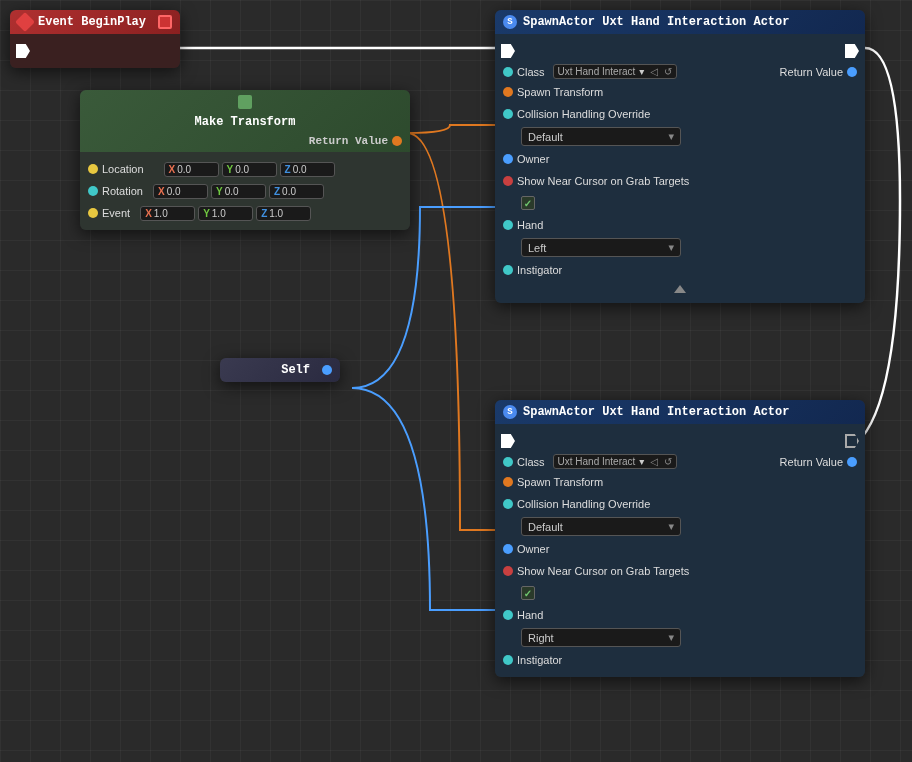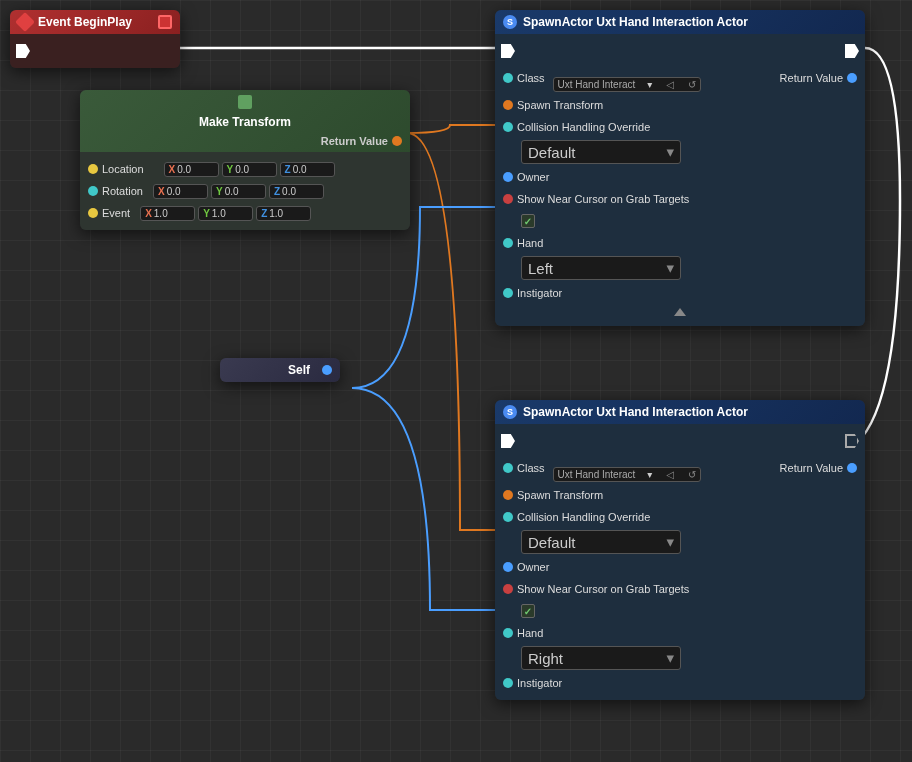--- a/index.html
+++ b/index.html
@@ -38,20 +38,21 @@
     }
 
     .node-header {
       display: flex;
       align-items: center;
       padding: 5px 8px;
       font-size: 12px;
       font-weight: bold;
       color: #fff;
       gap: 6px;
+      font-family: Liberation Mono, monospace;
     }
 
     .node-body {
       background: #2e3530;
       padding: 6px 0;
     }
 
     .node-row {
       display: flex;
       align-items: center;
@@ -165,21 +166,21 @@
       left: 495px;
       top: 400px;
       width: 370px;
     }
 
     .dropdown-field {
       background: #1a1a1a;
       border: 1px solid #555;
       border-radius: 3px;
       padding: 2px 6px;
-      font-size: 15px;
+      font-size: 11px;
       color: #ccc;
       display: flex;
       align-items: center;
       min-width: 160px;
       margin-left: 18px;
     }
 
     .dropdown-arrow {
       margin-left: auto;
       color: #888;
@@ -194,22 +195,21 @@
 
     .class-field {
       background: #1a1a1a;
       border: 1px solid #555;
       border-radius: 3px;
       padding: 1px 4px;
       font-size: 10px;
       color: #aaa;
       display: flex;
       align-items: center;
-      gap: 12px;
-      margin-top: 13px;
+      gap: 4px;
     }
 
     .class-icon {
       color: #ccc;
       font-size: 10px;
     }
 
     .checkbox-field {
       width: 14px;
       height: 14px;

